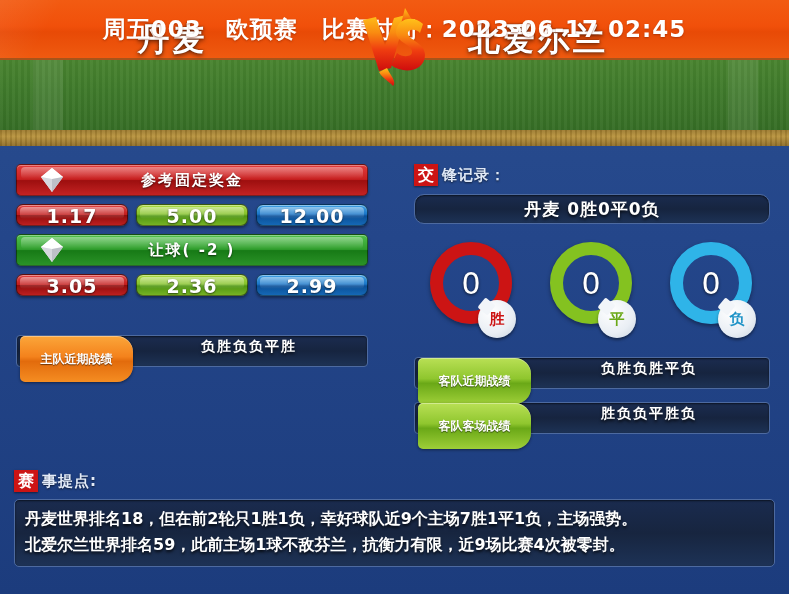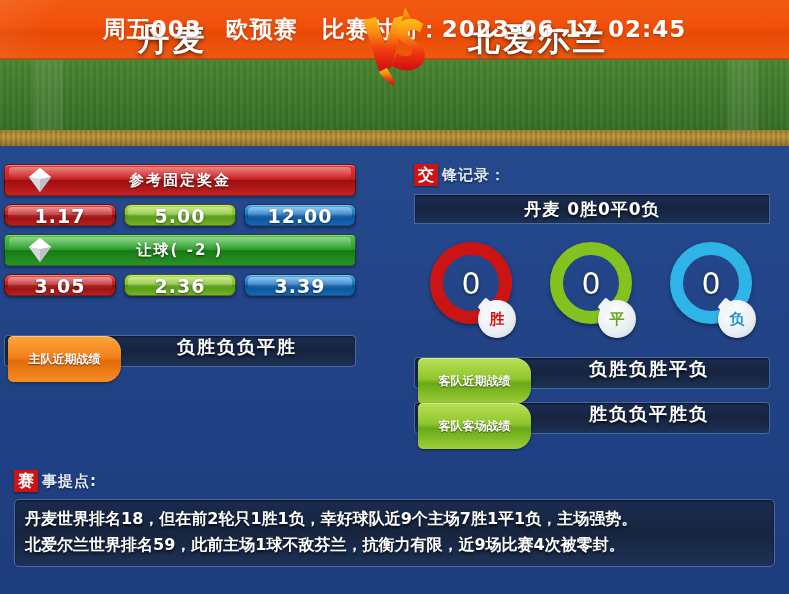--- a/index.html
+++ b/index.html
@@ -65,21 +65,21 @@
   .team.away { left: 468px; width: 345px; }
 
   .vs-logo {
     position: absolute; left: 349px; top: 2px; width: 92px; height: 86px;
     z-index: 4;
   }
 
   
   .body-area { position: absolute; left: 0; top: 146px; width: 789px; height: 448px; }
 
-  .panel-left  { position: absolute; left: 4px;  top: 18px; width: 352px; }
+  .panel-left  { position: absolute; left: 16px;  top: 18px; width: 352px; }
   .panel-right { position: absolute; left: 414px; top: 18px; width: 356px; }
 
   
   .sec-bar {
     position: relative; height: 32px; border-radius: 5px;
     display: flex; align-items: center; justify-content: center;
     border: 1px solid rgba(0,0,0,.45);
     box-shadow: inset 0 1px 0 rgba(255,255,255,.35), 0 2px 3px rgba(0,0,0,.35);
     overflow: hidden;
   }
@@ -140,40 +140,40 @@
   .form-pill.orange { background: linear-gradient(180deg,#fba63a 0%, #f4821c 45%, #e26b0c 55%, #f58d22 100%); }
   .form-pill.lime   { background: linear-gradient(180deg,#b9e055 0%, #8fc62e 45%, #6aa817 55%, #9ecf38 100%); }
   .form-pill .ptxt {
     color: #ffffff; font-size: 12px; font-weight: bold; letter-spacing: 0px;
     text-shadow: 0 1px 1px rgba(0,0,0,.55);
   }
   .form-val {
     position: absolute; left: 120px; right: 6px; top: 0; height: 24px;
     display: flex; align-items: center; justify-content: center;
     z-index: 2;
-    color: #ffffff; font-size: 18px; font-weight: bold; letter-spacing: 2px;
+    color: #ffffff; font-size: 14px; font-weight: bold; letter-spacing: 2px;
     text-shadow: 0 2px 3px rgba(0,0,0,.75);
   }
 
   
   .h2h-head { display: flex; align-items: center; height: 22px; }
   .h2h-badge {
     display: inline-flex; align-items: center; justify-content: center;
     width: 24px; height: 22px; background: #cc1414;
     color: #fff; font-size: 16px; font-weight: bold;
     box-shadow: 0 1px 2px rgba(0,0,0,.5);
   }
   .h2h-head .rest {
     margin-left: 4px; color: #dfe8f6; font-size: 15px; font-weight: bold;
     letter-spacing: 1px; text-shadow: 0 1px 2px rgba(0,0,0,.6);
   }
   .h2h-summary {
     margin-top: 8px; height: 30px;
     background: linear-gradient(180deg,#1a2b4f 0%, #16243f 50%, #1d3256 100%);
-    border: 1px solid #4d6aa0; border-radius: 0;
+    border: 1px solid #4d6aa0; border-radius: 10px;
     box-shadow: inset 0 1px 2px rgba(0,0,0,.6);
     display: flex; align-items: center; justify-content: center;
     color: #ffffff; font-size: 17px; font-weight: bold; letter-spacing: 1px;
     text-shadow: 0 2px 3px rgba(0,0,0,.75);
   }
   .rings { position: relative; margin-top: 18px; height: 102px; }
   .ring-wrap { position: absolute; top: 0; width: 86px; height: 100px; }
   .ring-wrap.r1 { left: 16px; }
   .ring-wrap.r2 { left: 136px; }
   .ring-wrap.r3 { left: 256px; }
@@ -309,21 +309,21 @@
         <div class="odd c-red">
           <div class="sheen"></div>
           <span>3.05</span>
         </div>
         <div class="odd c-green">
           <div class="sheen"></div>
           <span>2.36</span>
         </div>
         <div class="odd c-blue">
           <div class="sheen"></div>
-          <span>3.39</span>
+          <span>2.99</span>
         </div>
       </div>
 
       <div style="height:18px"></div>
 
       <div class="form-row">
         <div class="form-box"></div>
         <div class="form-pill orange">
           <span class="ptxt">主队近期战绩</span>
         </div>

